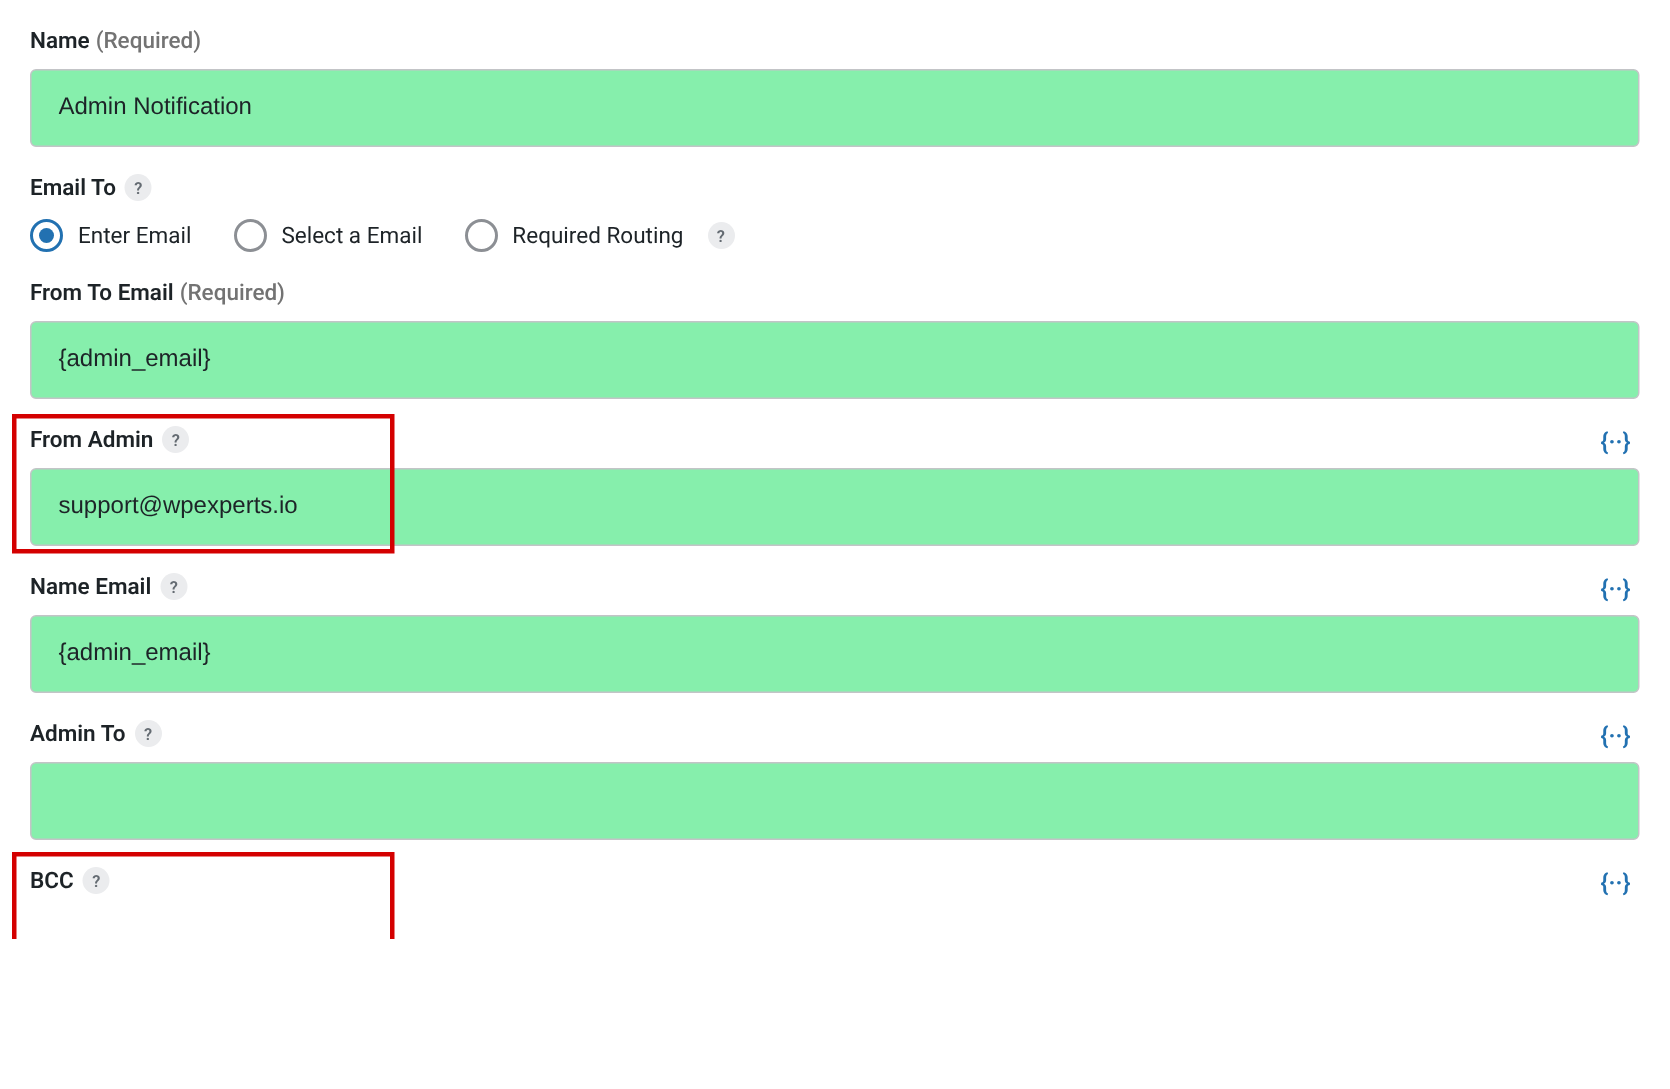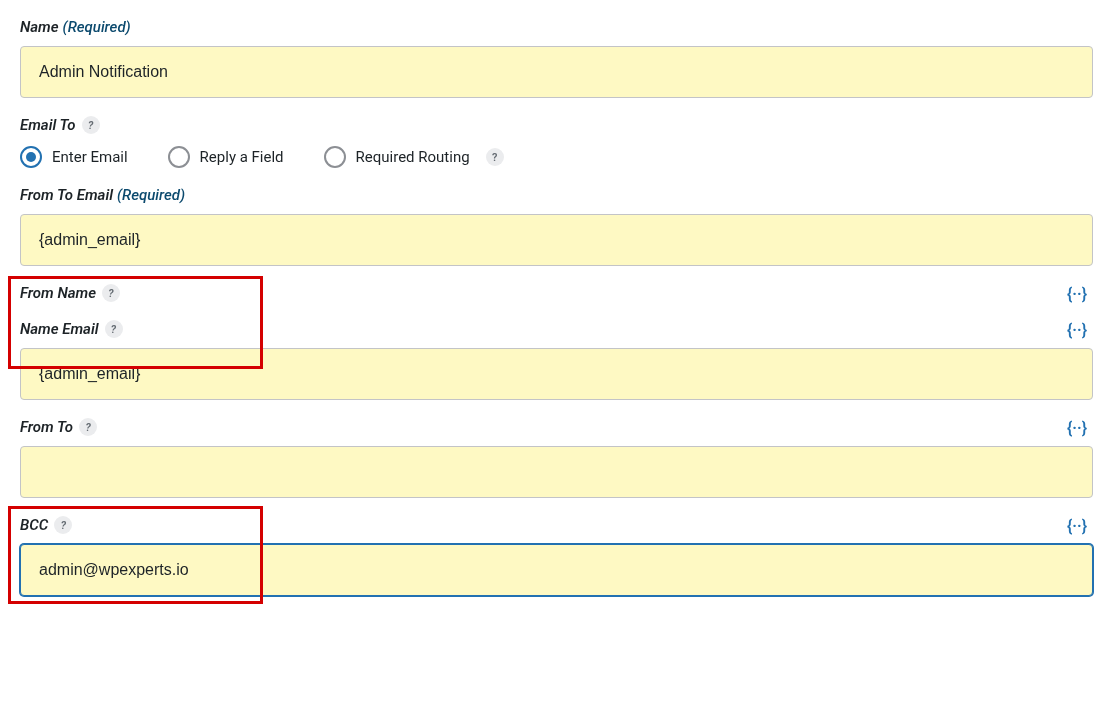--- a/index.html
+++ b/index.html
@@ -17,24 +17,23 @@
   .field-block {
     margin-bottom: 18px;
     position: relative;
   }
   .label-row {
     display: flex;
     margin-bottom: 10px;
     font-size: 15px;
     font-weight: 600;
     color: #1d2327;
-    font-style: italic;
   }
   .label-row .required {
-    color: #0c4a6e;
+    color: #737373;
     font-weight: 500;
     margin-left: 4px;
   }
   .help-badge {
     display: inline-flex;
     align-items: center;
     justify-content: center;
     width: 18px;
     height: 18px;
     border-radius: 50%;
@@ -47,31 +46,31 @@
     user-select: none;
   }
   .input-text {
     width: 100%;
     height: 52px;
     border: 1px solid #c3c4c7;
     border-radius: 4px;
     padding: 0 18px;
     font-size: 16px;
     color: #1d2327;
-    background: #fef9c3;
+    background: #86efac;
     outline: none;
   }
   .input-text.focused {
     border-color: #2271b1;
     box-shadow: 0 0 0 1px #2271b1;
   }
   .radio-row {
     display: flex;
     align-items: center;
-    gap: 40px;
+    gap: 28px;
     margin-top: 12px;
   }
   .radio-item {
     display: flex;
     align-items: center;
     gap: 10px;
     cursor: pointer;
   }
   .radio-circle {
     width: 22px;
@@ -138,67 +137,68 @@
     </div>
     <div class="radio-row">
       <div class="radio-item">
         <span class="radio-circle checked">
             <span class="radio-dot"></span>
           </span>
         <span class="radio-label">Enter Email</span>
       </div>
       <div class="radio-item">
         <span class="radio-circle"></span>
-        <span class="radio-label">Reply a Field</span>
+        <span class="radio-label">Select a Email</span>
       </div>
       <div class="radio-item">
         <span class="radio-circle"></span>
         <span class="radio-label">Required Routing</span>
         <span class="help-badge">?</span>
       </div>
     </div>
   </div>
 
   <div class="field-block">
     <div class="label-row">
       <span>From To Email</span>
       <span class="required">(Required)</span>
     </div>
     <input type="text" class="input-text" value="{admin_email}" style="">
   </div>
 
   <div class="field-block" style="position:relative;">
     <div class="highlight-box" style="left:-12px; top:-8px; width:255px; height:93px;"></div>
     <div class="label-row">
-      <span>From Name</span>
-      <span class="help-badge">?</span>
-    </div>
-    <span class="merge-tag-btn">
-      <svg width="24" height="18" viewBox="0 0 24 18">
-          <text x="0" y="14" font-size="16" font-weight="600" fill="#2271b1">{··}</text>
-        </svg>
-    </span>
+      <span>From Admin</span>
+      <span class="help-badge">?</span>
+    </div>
+    <span class="merge-tag-btn">
+      <svg width="24" height="18" viewBox="0 0 24 18">
+          <text x="0" y="14" font-size="16" font-weight="600" fill="#2271b1">{··}</text>
+        </svg>
+    </span>
+    <input type="text" class="input-text" value="support@wpexperts.io" style="">
   </div>
 
   <div class="field-block" style="position:relative;">
     <div class="label-row">
       <span>Name Email</span>
       <span class="help-badge">?</span>
     </div>
     <span class="merge-tag-btn">
       <svg width="24" height="18" viewBox="0 0 24 18">
           <text x="0" y="14" font-size="16" font-weight="600" fill="#2271b1">{··}</text>
         </svg>
     </span>
     <input type="text" class="input-text" value="{admin_email}" style="">
   </div>
 
   <div class="field-block" style="position:relative;">
     <div class="label-row">
-      <span>From To</span>
+      <span>Admin To</span>
       <span class="help-badge">?</span>
     </div>
     <span class="merge-tag-btn">
       <svg width="24" height="18" viewBox="0 0 24 18">
           <text x="0" y="14" font-size="16" font-weight="600" fill="#2271b1">{··}</text>
         </svg>
     </span>
     <input type="text" class="input-text" value="" style="">
   </div>
 
@@ -206,16 +206,15 @@
     <div class="highlight-box" style="left:-12px; top:-10px; width:255px; height:98px;"></div>
     <div class="label-row">
       <span>BCC</span>
       <span class="help-badge">?</span>
     </div>
     <span class="merge-tag-btn">
       <svg width="24" height="18" viewBox="0 0 24 18">
           <text x="0" y="14" font-size="16" font-weight="600" fill="#2271b1">{··}</text>
         </svg>
     </span>
-    <input type="text" class="input-text focused" value="admin@wpexperts.io" style="">
   </div>
 
 </div>
 
 </body></html>

